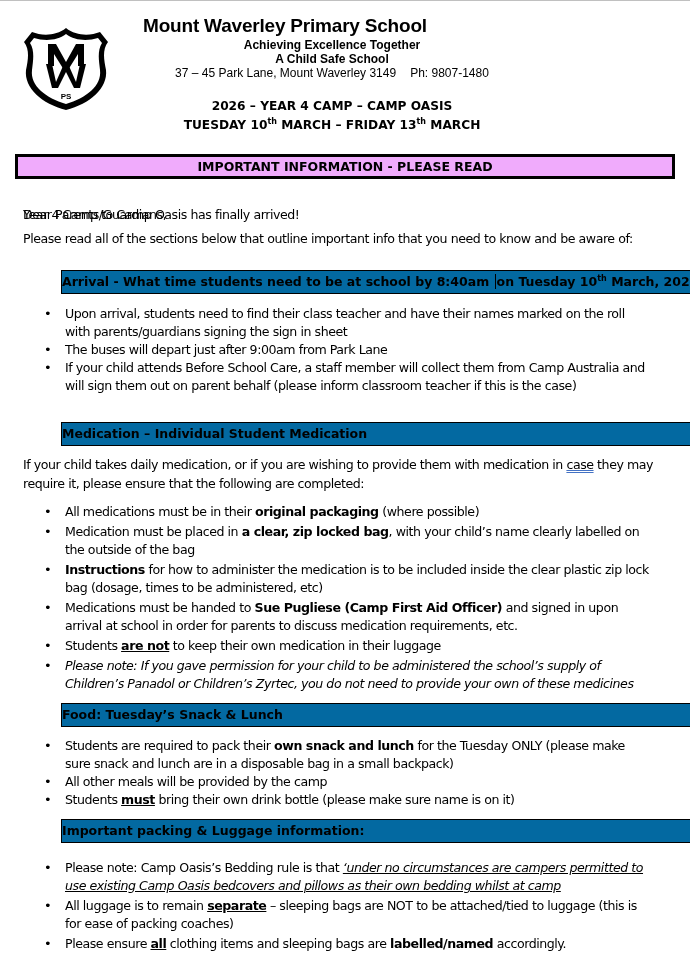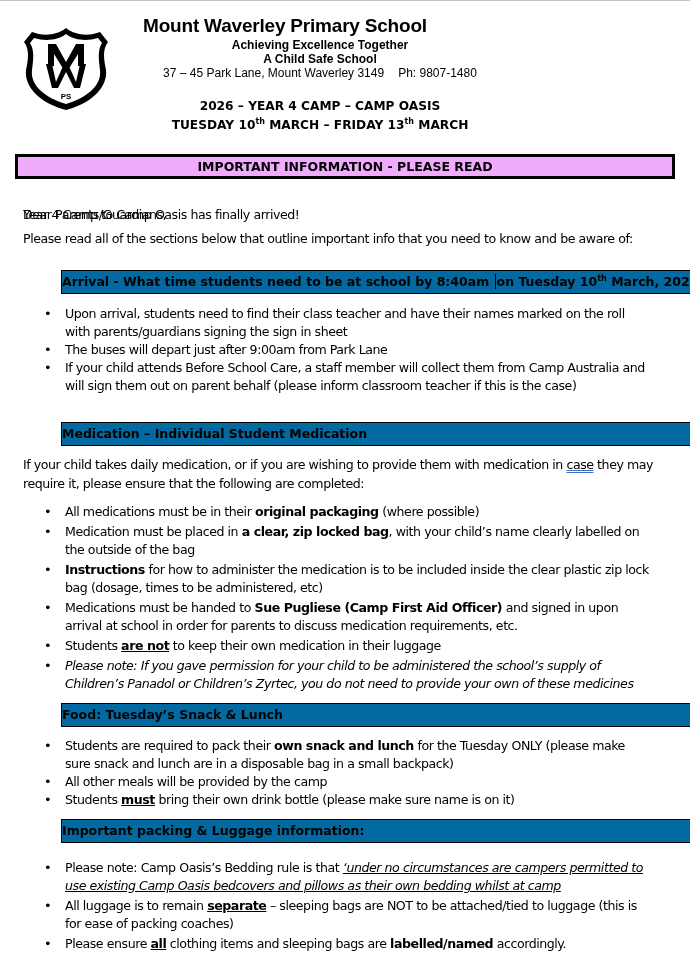--- a/index.html
+++ b/index.html
@@ -6,21 +6,21 @@
   body {
     width: 690px; height: 980px; overflow: hidden;
     background: #ffffff;
     font-family: "Liberation Sans", sans-serif;
     color: #000;
     position: relative;
     border-top: 1px solid #c0c0c0;
     box-sizing: border-box;
   }
   .logo { position: absolute; left: 20px; top: 25px; width: 92px; height: 86px; }
-  .letterhead { position: absolute; left: 0; width: 640px; text-align: center; }
+  .letterhead { position: absolute; left: 12px; width: 640px; text-align: center; }
   .school-name { top: 14px; left: 0; width: 570px; font-size: 19px; font-weight: bold; letter-spacing: -0.2px; }
   .motto { top: 37px; font-size: 12px; font-weight: bold; }
   .childsafe { top: 51px; font-size: 12px; font-weight: bold; }
   .address { top: 65px; font-size: 12px; }
   .address .ph { margin-left: 14px; }
   .camp-title { top: 98px; font-size: 13px; font-weight: bold; font-family: "DejaVu Sans", sans-serif; font-size: 12.2px; }
   .camp-dates { top: 117px; font-size: 12.2px; font-weight: bold; font-family: "DejaVu Sans", sans-serif; }
   sup { font-size: 8px; vertical-align: super; line-height: 0; }
 
   .banner {

